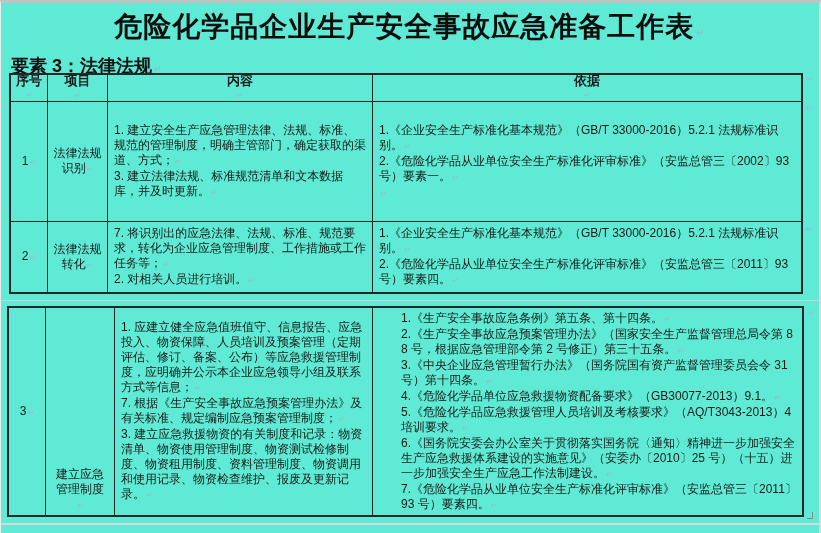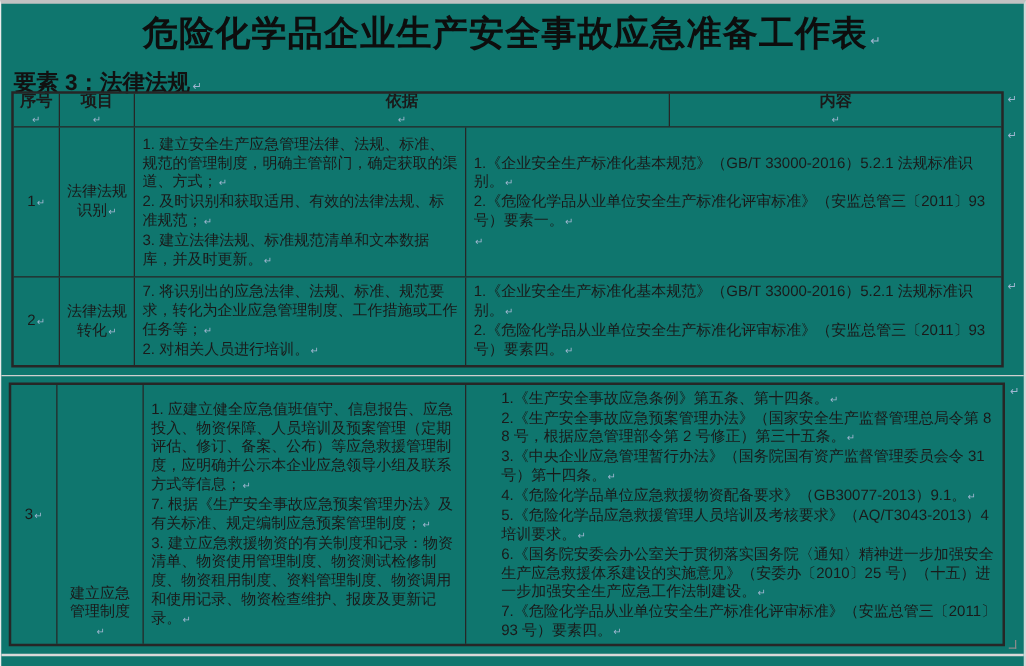--- a/index.html
+++ b/index.html
@@ -1,20 +1,20 @@
 <!DOCTYPE html>
 <html><head>
 <meta charset="utf-8">
 <style>
   * { margin: 0; padding: 0; box-sizing: border-box; }
   html, body { background: #f2f2f2; }
   .page {
     position: relative;
     width: 821px; height: 533px;
-    background: #0f766e;
+    background: #5eead4;
     font-family: "Liberation Sans", sans-serif;
     color: #1a1a1a;
     border-top: 3px solid #c2c2c2;
     border-right: 2px solid #d8d8d8;
     border-left: 1px solid #ececec;
     overflow: hidden;
   }
   .title {
     position: absolute; top: 5px; left: 0; width: 100%;
     text-align: center;
@@ -75,39 +75,38 @@
 
 <div class="page">
 
   <div class="title">危险化学品企业生产安全事故应急准备工作表</div>
   <div class="section-label">要素 3：法律法规</div>
 
   <div class="tbl t1">
     <div class="tr hrow">
       <div class="td c1 th">序号</div>
       <div class="td c2 th">项目</div>
+      <div class="td c3 th">内容</div>
       <div class="td c4 th">依据</div>
-      <div class="td c3 th">内容</div>
     </div>
 
     <div class="tr row1">
       <div class="td c1 cell-center">
         <span class="seq">1</span>
       </div>
       <div class="td c2 cell-center">
         <span class="item-text">法律法规识别</span>
       </div>
       <div class="td c3">
         <p class="para">1. 建立安全生产应急管理法律、法规、标准、规范的管理制度，明确主管部门，确定获取的渠道、方式；</p>
-        <p class="para">2. 及时识别和获取适用、有效的法律法规、标准规范；</p>
         <p class="para">3. 建立法律法规、标准规范清单和文本数据库，并及时更新。</p>
       </div>
       <div class="td c4">
         <p class="para">1.《企业安全生产标准化基本规范》（GB/T 33000-2016）5.2.1 法规标准识别。</p>
-        <p class="para">2.《危险化学品从业单位安全生产标准化评审标准》（安监总管三〔2011〕93 号）要素一。</p>
+        <p class="para">2.《危险化学品从业单位安全生产标准化评审标准》（安监总管三〔2002〕93 号）要素一。</p>
         <p class="para"></p>
       </div>
     </div>
 
     <div class="tr row2">
       <div class="td c1 cell-center">
         <span class="seq">2</span>
       </div>
       <div class="td c2 cell-center">
         <span class="item-text">法律法规转化</span>

